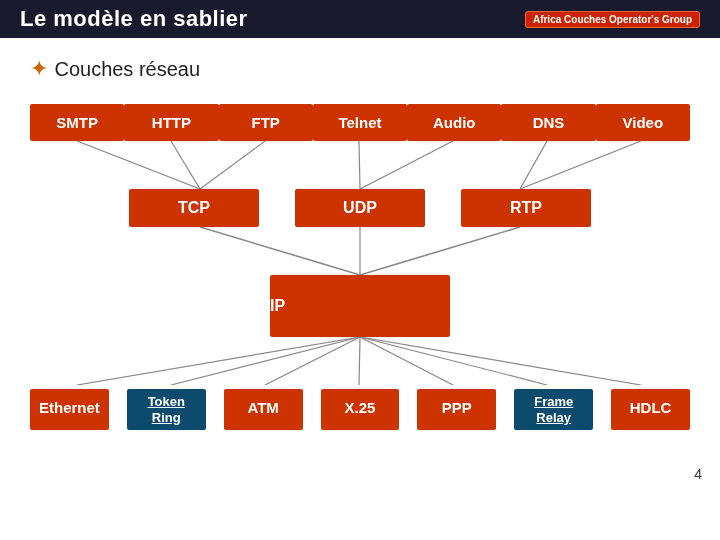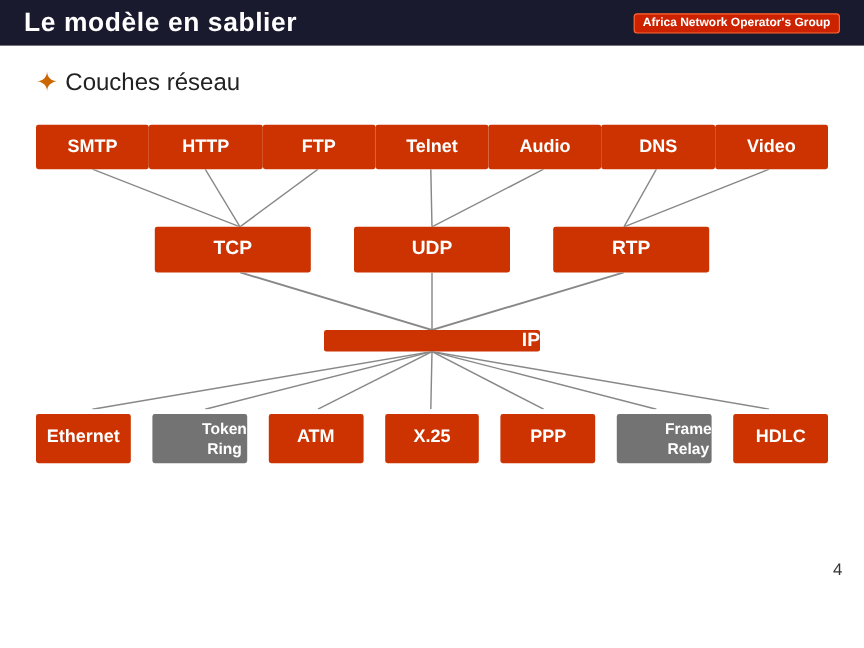--- a/index.html
+++ b/index.html
@@ -119,22 +119,22 @@
     .ip-row {
       display: flex;
       justify-content: center;
       margin: 0;
     }
     .ip-box {
       background: #cc3300;
       color: #fff;
       font-size: 16px;
       font-weight: bold;
-      text-align: right;
-      padding: 0 0;
+      text-align: left;
+      padding: 22px 0;
       width: 180px;
       border-radius: 2px;
     }
 
     
     .diverge-area {
       position: relative;
       height: 48px;
       width: 100%;
     }
@@ -151,43 +151,44 @@
     .page-number {
       position: absolute;
       bottom: 10px;
       right: 18px;
       font-size: 14px;
       color: #333;
     }
 
     
     .proto-box-2line {
-      background: #737373;
+      background: #0c4a6e;
       color: #fff;
       font-size: 13px;
       font-weight: bold;
       text-align: center;
       padding: 5px 0;
       flex: 1;
       border-radius: 2px;
       display: flex;
       flex-direction: column;
-      align-items: flex-end;
+      align-items: center;
       justify-content: center;
       line-height: 1.2;
+      text-decoration: underline;
     }
   </style>
 </head>
 <body>
 
 <div class="page">
 
   <div class="header-bar">
     <span class="header-title">Le modèle en sablier</span>
-    <span class="africa-badge">Africa Network Operator's Group</span>
+    <span class="africa-badge">Africa Couches Operator's Group</span>
   </div>
 
   <div class="content">
 
     <div class="subtitle">
       <span class="star-icon">✦</span>
       <span>Couches réseau</span>
     </div>
 
     <div class="diagram">

